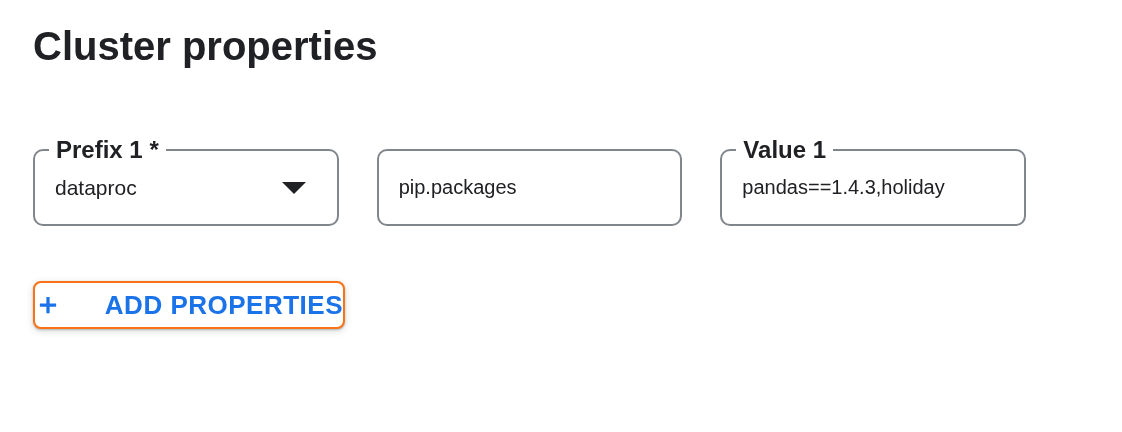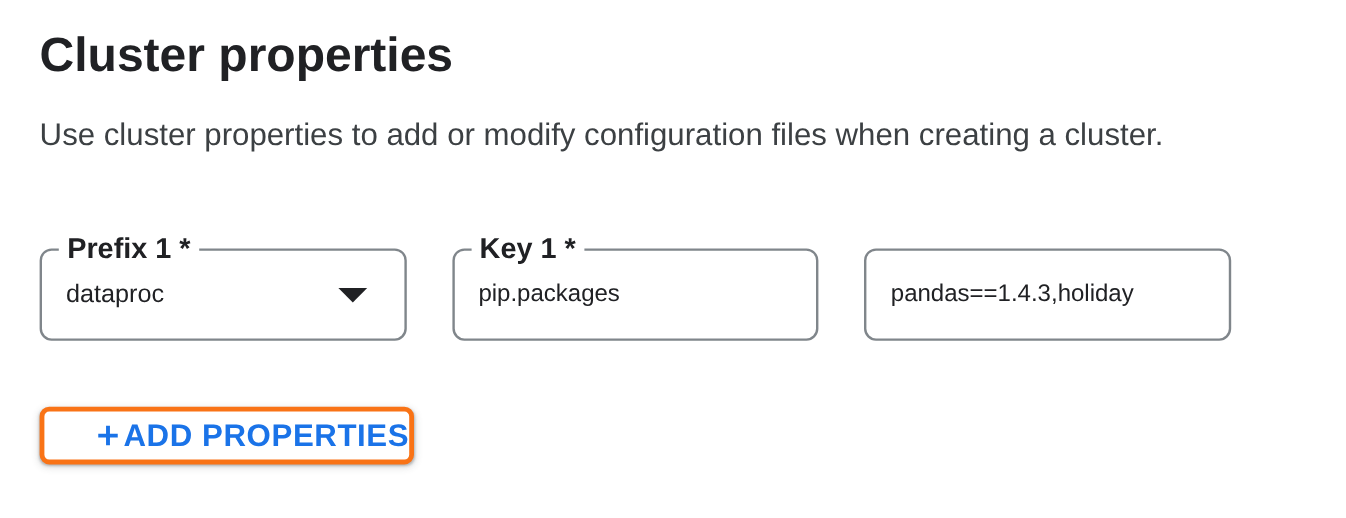--- a/index.html
+++ b/index.html
@@ -86,23 +86,23 @@
     border-radius: 10px;
   }
   .actions-row {
     margin-top: 55px;
   }
   .add-properties-button {
     width: 312px;
     height: 48px;
     display: flex;
     align-items: center;
-    justify-content: flex-end;
+    justify-content: space-between;
     background: #ffffff;
-    border: 4px solid #f97316;
+    border: 2px solid #f97316;
     border-radius: 8px;
     box-shadow: 0 1px 2px rgba(60,64,67,0.30), 0 2px 6px 1px rgba(60,64,67,0.15);
     cursor: pointer;
     font-family: "Liberation Sans", "DejaVu Sans", sans-serif;
   }
   .add-properties-button .btn-label {
     font-size: 26px;
     font-weight: 600;
     letter-spacing: 0.5px;
     color: #1a73e8;
@@ -110,38 +110,37 @@
   }
   .plus-icon { display: block; }
 </style>
 </head>
 <body>
 
 <div class="page">
 
   <h1 class="page-title">Cluster properties</h1>
 
-  <p class="page-subtitle">Use cluster properties to add or modify configuration files when creating a cluster.</p>
 
   <div class="fields-row">
 
     <div class="field">
       <span class="field-label">Prefix 1 *</span>
       <div class="select-control">
         <span class="select-value">dataproc</span>
         <span class="dropdown-arrow"></span>
       </div>
     </div>
 
     <div class="field">
-      <span class="field-label">Key 1 *</span>
       <input class="text-input" type="text" value="pip.packages" style="">
     </div>
 
     <div class="field">
+      <span class="field-label">Value 1</span>
       <input class="text-input" type="text" value="pandas==1.4.3,holiday" style="">
     </div>
 
   </div>
 
   <div class="actions-row">
     <button class="add-properties-button">
       <svg class="plus-icon" width="26" height="26" viewBox="0 0 24 24" aria-hidden="true">
         <path d="M10.5 4.5h3v15h-3z M4.5 10.5h15v3h-15z" fill="#1a73e8"></path>
       </svg>

